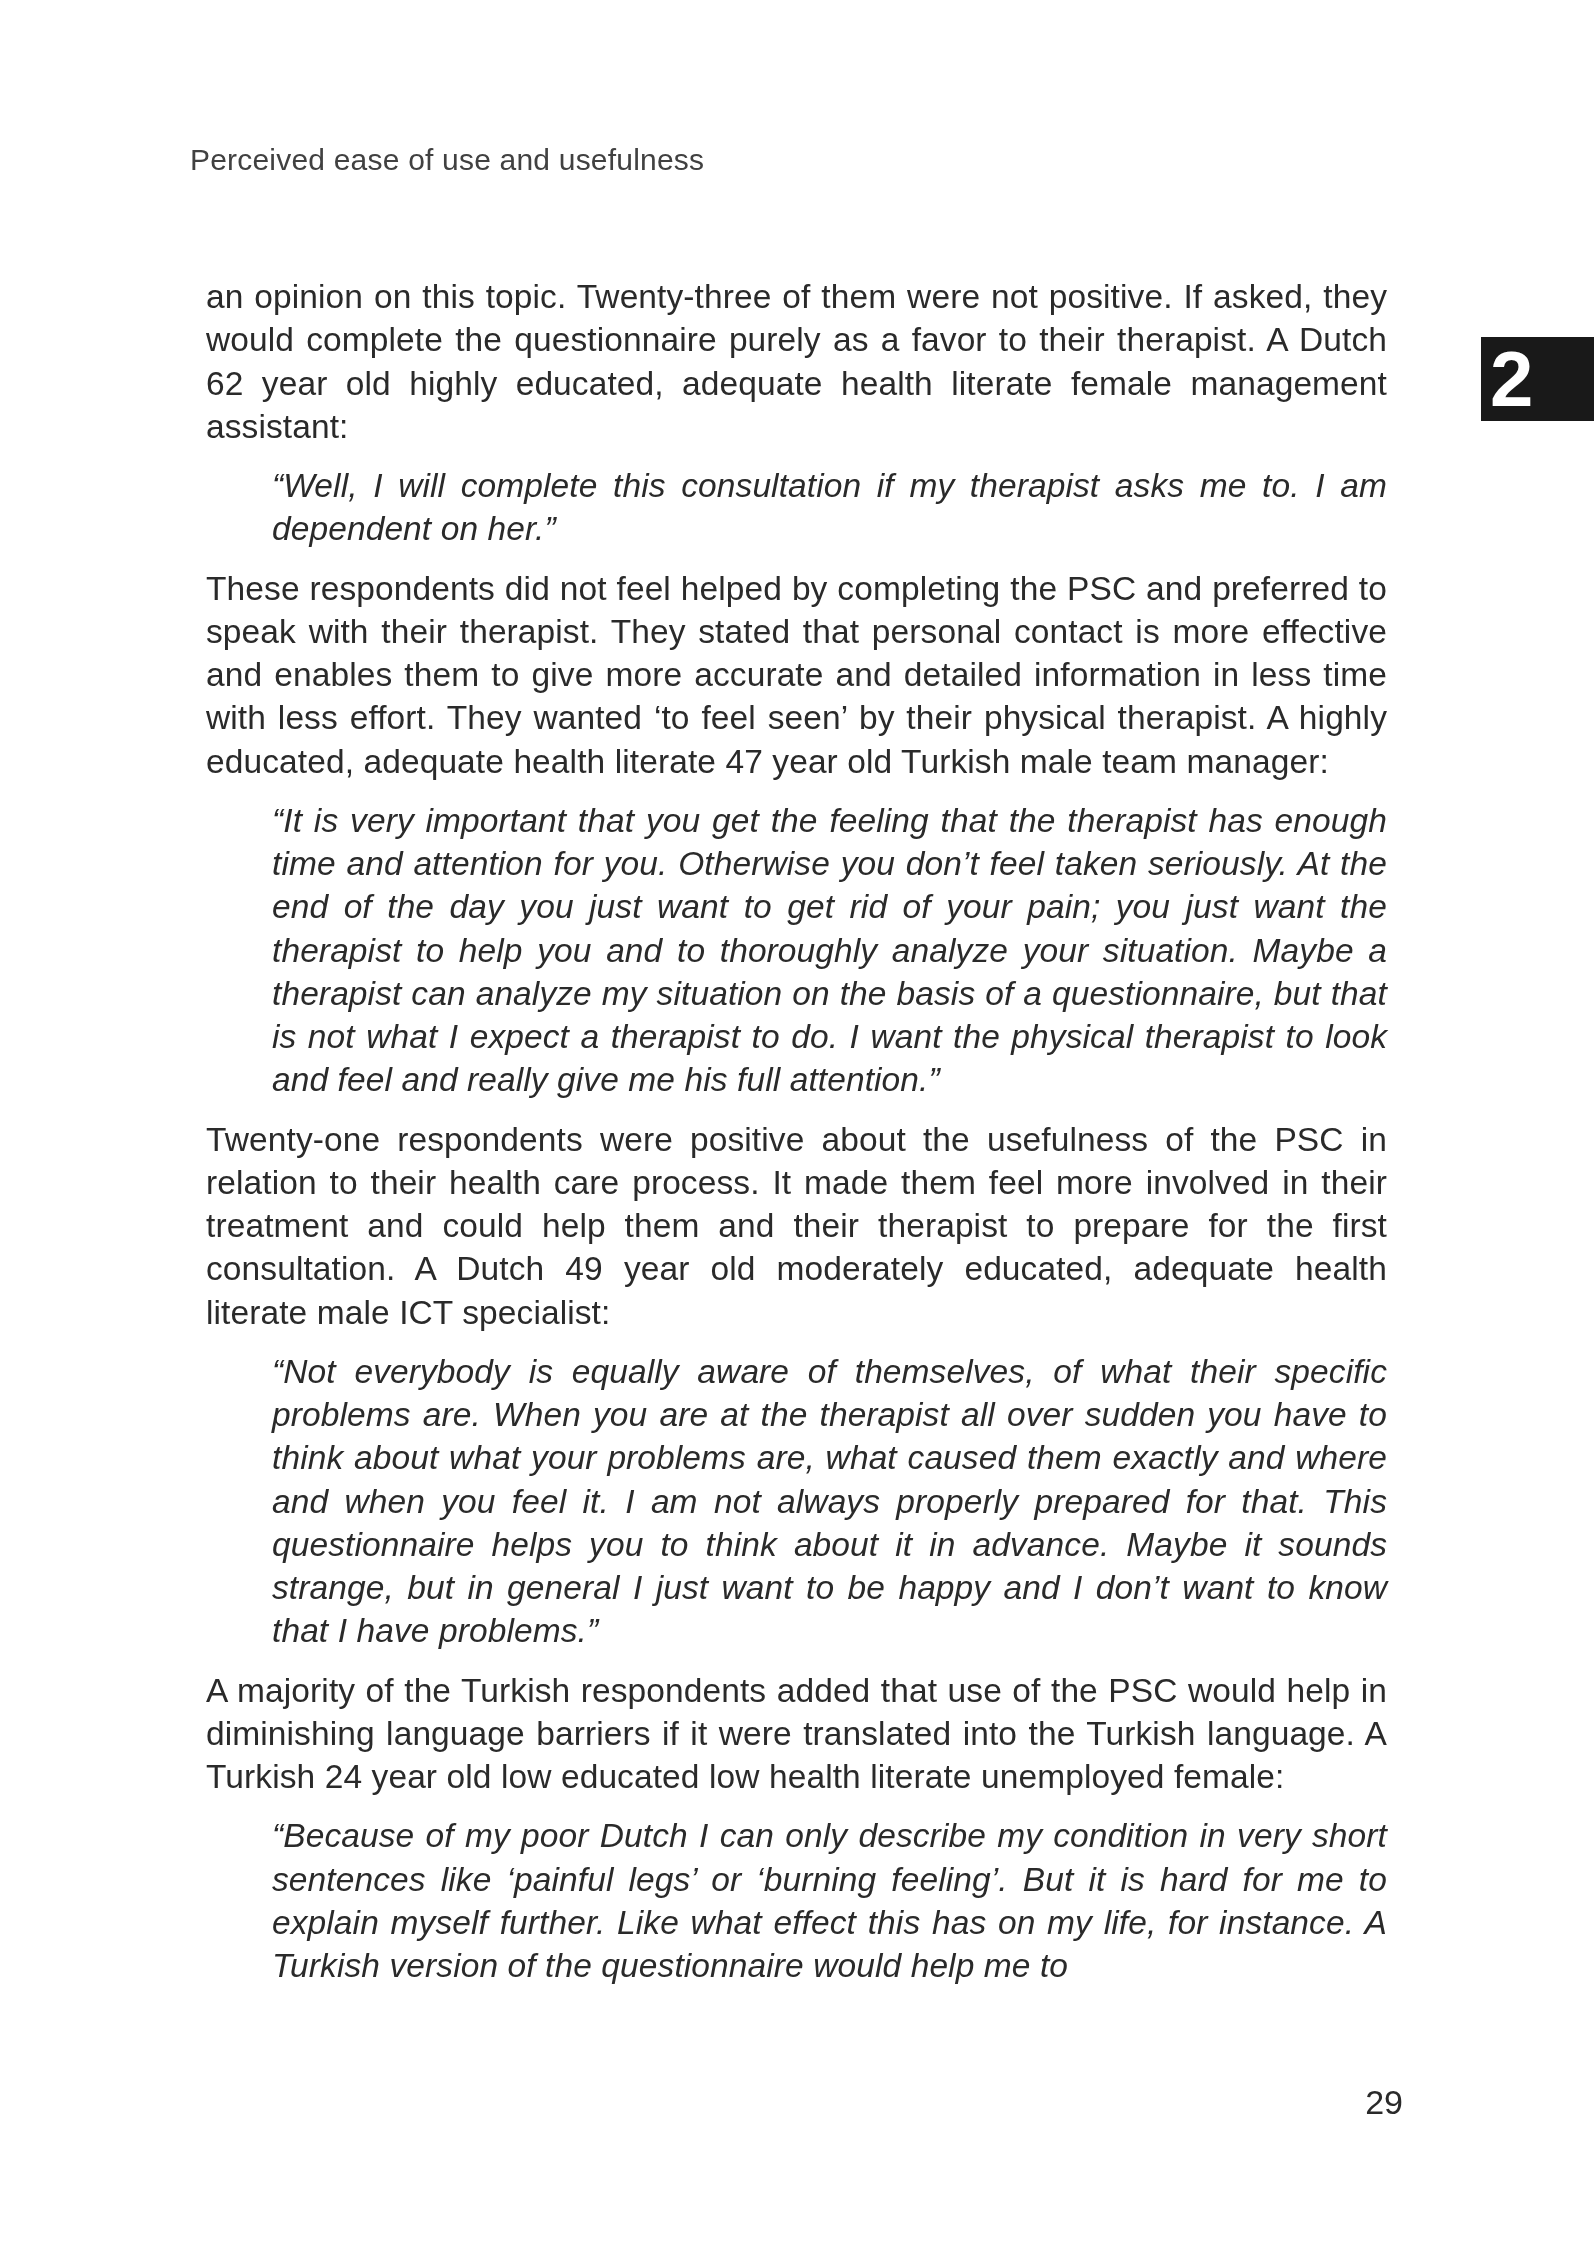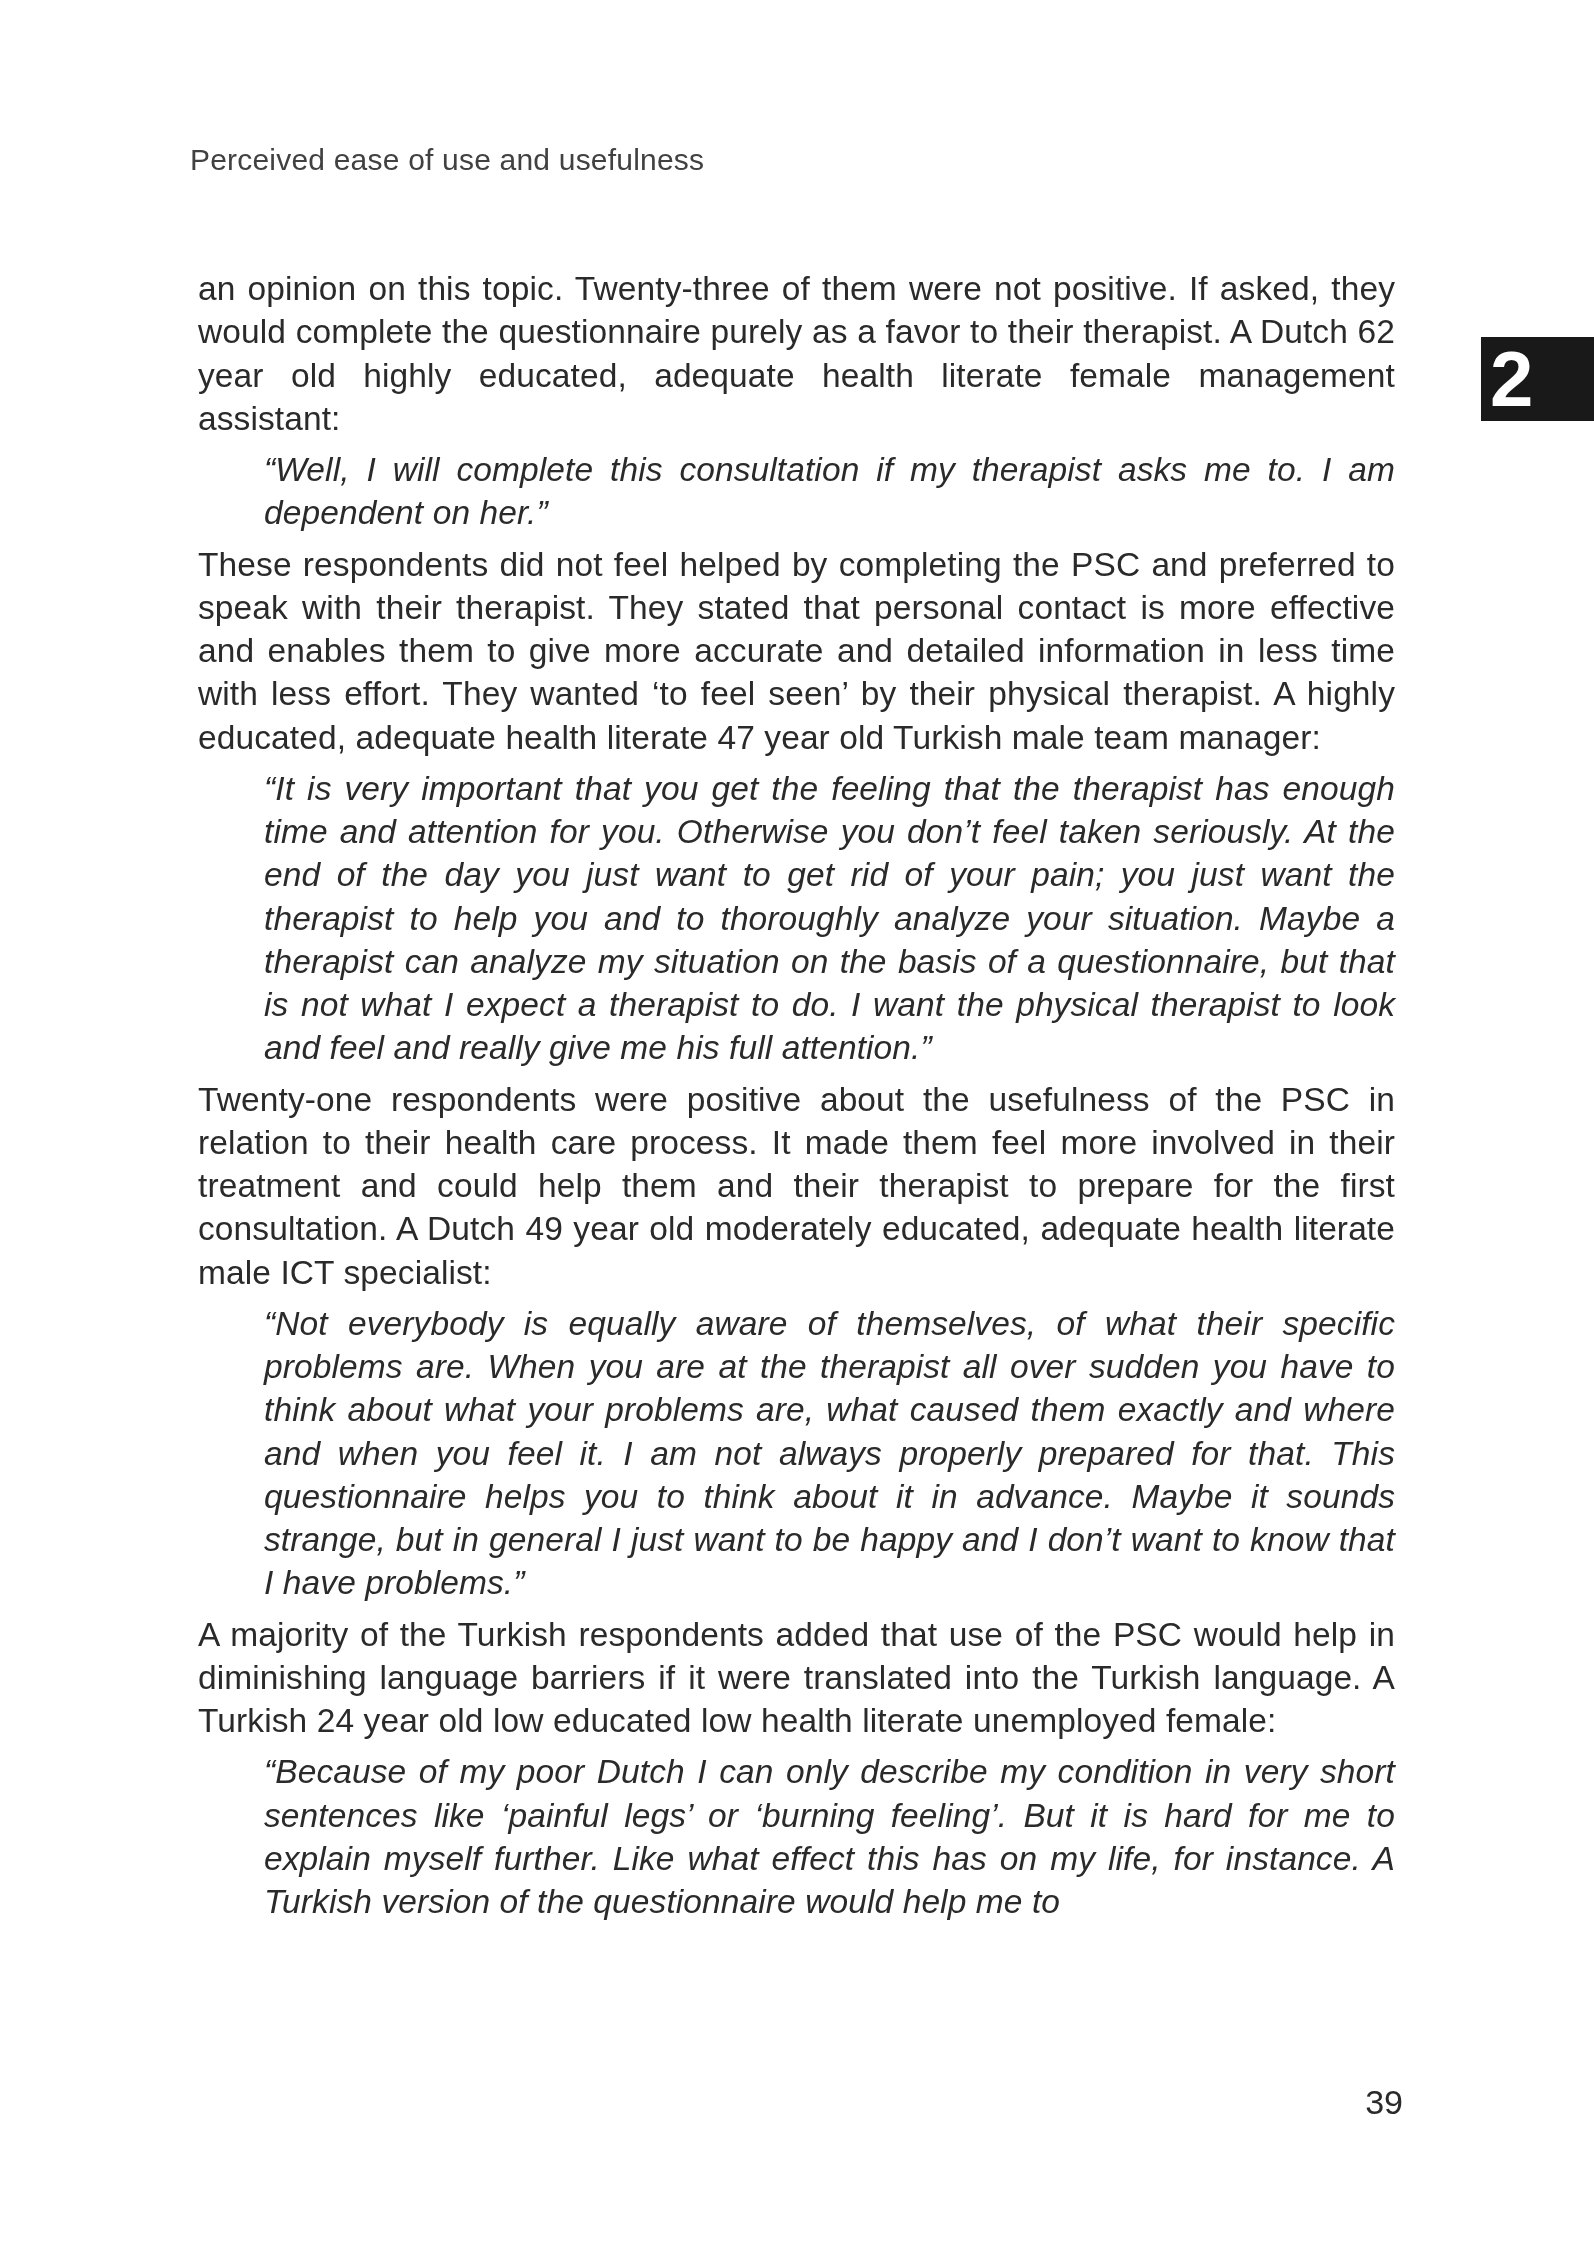--- a/index.html
+++ b/index.html
@@ -47,21 +47,21 @@
     position: absolute;
     left: 190px;
     top: 259px;
     width: 1213px;
     font-size: 33.5px;
     line-height: 43.25px;
     letter-spacing: 0.1px;
     color: var(--body_text, #2a2a2a);
     text-align: justify;
   }
-  .block { margin: 8px; padding: 0; }
+  .block { margin: 16px; padding: 0; }
   .quote {
     padding-left: 66px;
     font-style: italic;
     box-sizing: border-box;
   }
 
   .page-number {
     position: absolute;
     left: 190px;
     top: 2081px;
@@ -85,13 +85,13 @@
   <p class="block paragraph">an opinion on this topic. Twenty-three of them were not positive. If asked, they would complete the questionnaire purely as a favor to their therapist. A Dutch 62 year old highly educated, adequate health literate female management assistant:</p>
   <p class="block quote">“Well, I will complete this consultation if my therapist asks me to. I am dependent on her.”</p>
   <p class="block paragraph">These respondents did not feel helped by completing the PSC and preferred to speak with their therapist. They stated that personal contact is more effective and enables them to give more accurate and detailed information in less time with less effort. They wanted ‘to feel seen’ by their physical therapist. A highly educated, adequate health literate 47 year old Turkish male team manager:</p>
   <p class="block quote">“It is very important that you get the feeling that the therapist has enough time and attention for you. Otherwise you don’t feel taken seriously. At the end of the day you just want to get rid of your pain; you just want the therapist to help you and to thoroughly analyze your situation. Maybe a therapist can analyze my situation on the basis of a questionnaire, but that is not what I expect a therapist to do. I want the physical therapist to look and feel and really give me his full attention.”</p>
   <p class="block paragraph">Twenty-one respondents were positive about the usefulness of the PSC in relation to their health care process. It made them feel more involved in their treatment and could help them and their therapist to prepare for the first consultation. A Dutch 49 year old moderately educated, adequate health literate male ICT specialist:</p>
   <p class="block quote">“Not everybody is equally aware of themselves, of what their specific problems are. When you are at the therapist all over sudden you have to think about what your problems are, what caused them exactly and where and when you feel it. I am not always properly prepared for that. This questionnaire helps you to think about it in advance. Maybe it sounds strange, but in general I just want to be happy and I don’t want to know that I have problems.”</p>
   <p class="block paragraph">A majority of the Turkish respondents added that use of the PSC would help in diminishing language barriers if it were translated into the Turkish language. A Turkish 24 year old low educated low health literate unemployed female:</p>
   <p class="block quote">“Because of my poor Dutch I can only describe my condition in very short sentences like ‘painful legs’ or ‘burning feeling’. But it is hard for me to explain myself further. Like what effect this has on my life, for instance. A Turkish version of the questionnaire would help me to</p>
 </div>
 
-<div class="page-number">39</div>
+<div class="page-number">29</div>
 
 </body></html>

